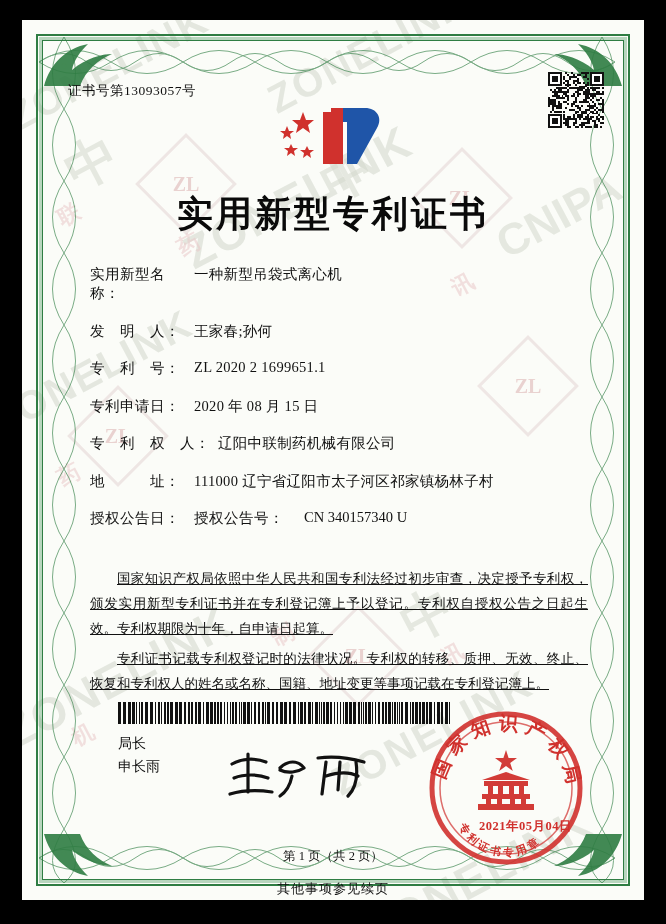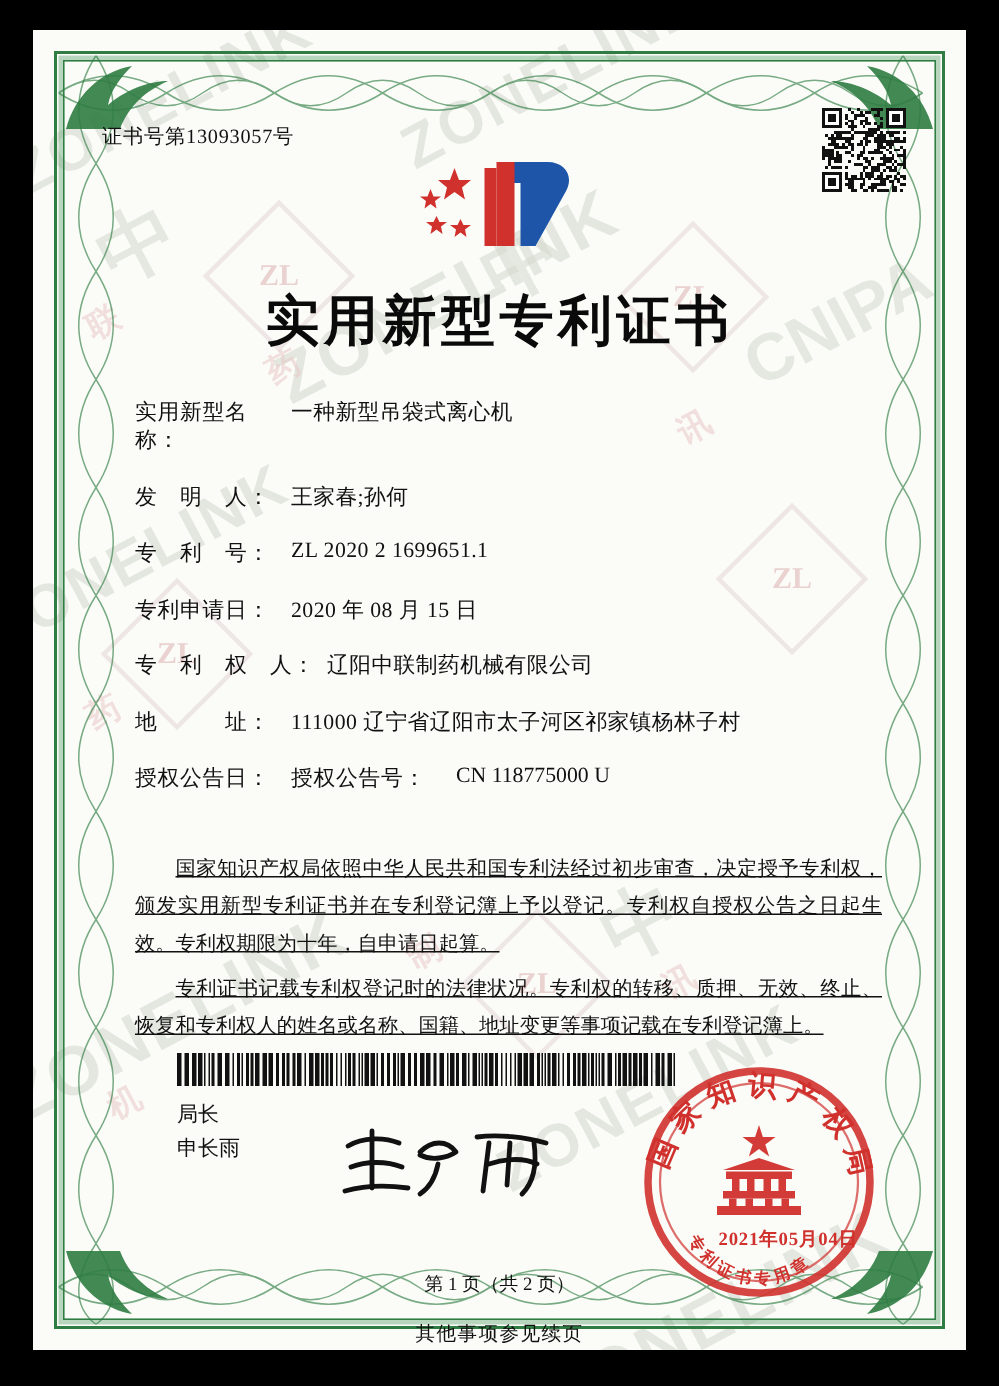--- a/index.html
+++ b/index.html
@@ -539,21 +539,21 @@
           <div class="flabel" style="width:128px;flex:0 0 128px;">专　利　权　人：</div>
           <div class="fvalue">辽阳中联制药机械有限公司</div>
         </div>
       <div class="frow">
           <div class="flabel">地　　　址：</div>
           <div class="fvalue">111000 辽宁省辽阳市太子河区祁家镇杨林子村</div>
         </div>
       <div class="frow pair">
         <div class="flabel">授权公告日：</div>
         <div class="flabel2">授权公告号：</div>
-        <div class="fvalue2">CN 118775000 U</div>
+        <div class="fvalue2">CN 340157340 U</div>
       </div>
     </div>
 
     <div class="para p1">
         <span class="ind">国家知识产权局依照中华人民共和国专利法经过初步审查，决定授予专利权，颁发实用新型专利证书并在专利登记簿上予以登记。专利权自授权公告之日起生效。专利权期限为十年，自申请日起算。</span>
       </div>
     <div class="para p2">
         <span class="ind">专利证书记载专利权登记时的法律状况。专利权的转移、质押、无效、终止、恢复和专利权人的姓名或名称、国籍、地址变更等事项记载在专利登记簿上。</span>
       </div>
 

